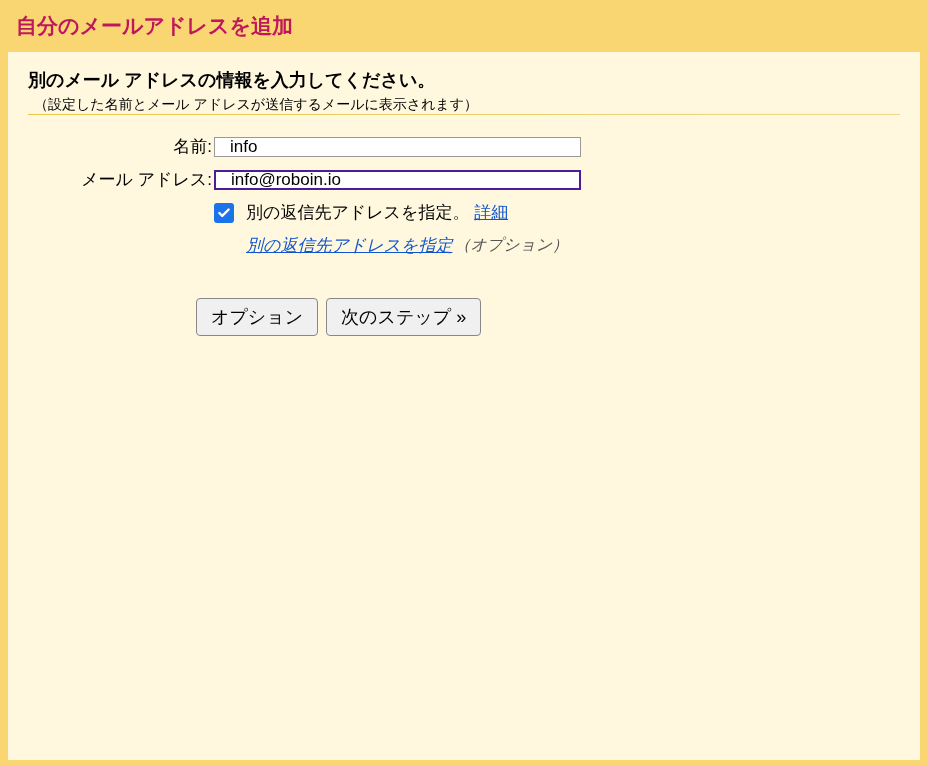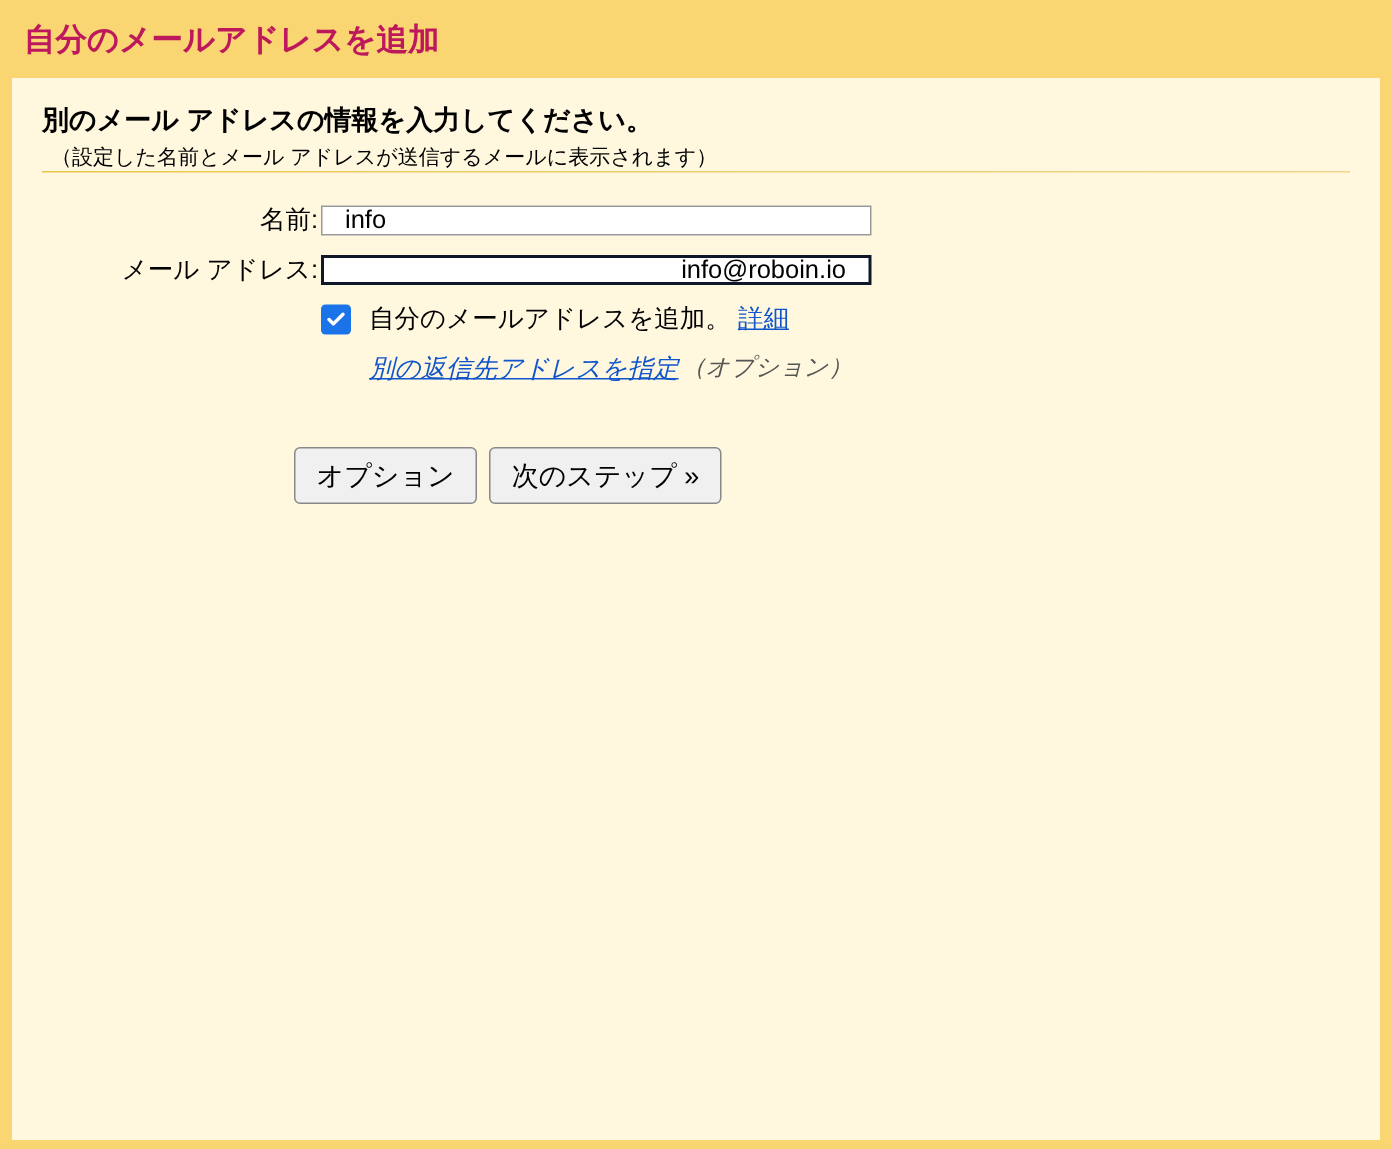--- a/index.html
+++ b/index.html
@@ -63,23 +63,22 @@
     }
     .text-input {
       width: 367px;
       height: 20px;
       font-size: 17px;
       padding: 2px 15px;
       border: 1px solid #999;
       background: #fff;
     }
     .text-input.focused {
-      border: 2px solid #0f172a;
+      border: 2px solid #4c1d95;
       outline: none;
-      text-align: right;
     }
     .checkbox-row {
       display: flex;
       align-items: center;
       margin-bottom: 10px;
       padding-left: 186px;
     }
     .checkbox {
       width: 20px;
       height: 20px;
@@ -161,21 +160,21 @@
       <input type="text" class="text-input focused" value="info@roboin.io" style="">
     </div>
 
     <div class="checkbox-row">
       <div class="checkbox">
         <svg viewBox="0 0 24 24" fill="none" stroke="#fff" stroke-width="4" stroke-linecap="round" stroke-linejoin="round">
           <polyline points="20 6 9 17 4 12"></polyline>
         </svg>
       </div>
       <span class="checkbox-label">
-        <span>自分のメールアドレスを追加。</span>
+        <span>別の返信先アドレスを指定。</span>
         <a class="link">詳細</a>
       </span>
     </div>
 
     <div class="reply-row">
       <a class="reply-link">別の返信先アドレスを指定</a>
       <span class="option-text">（オプション）</span>
     </div>
 
     <div class="button-row">

